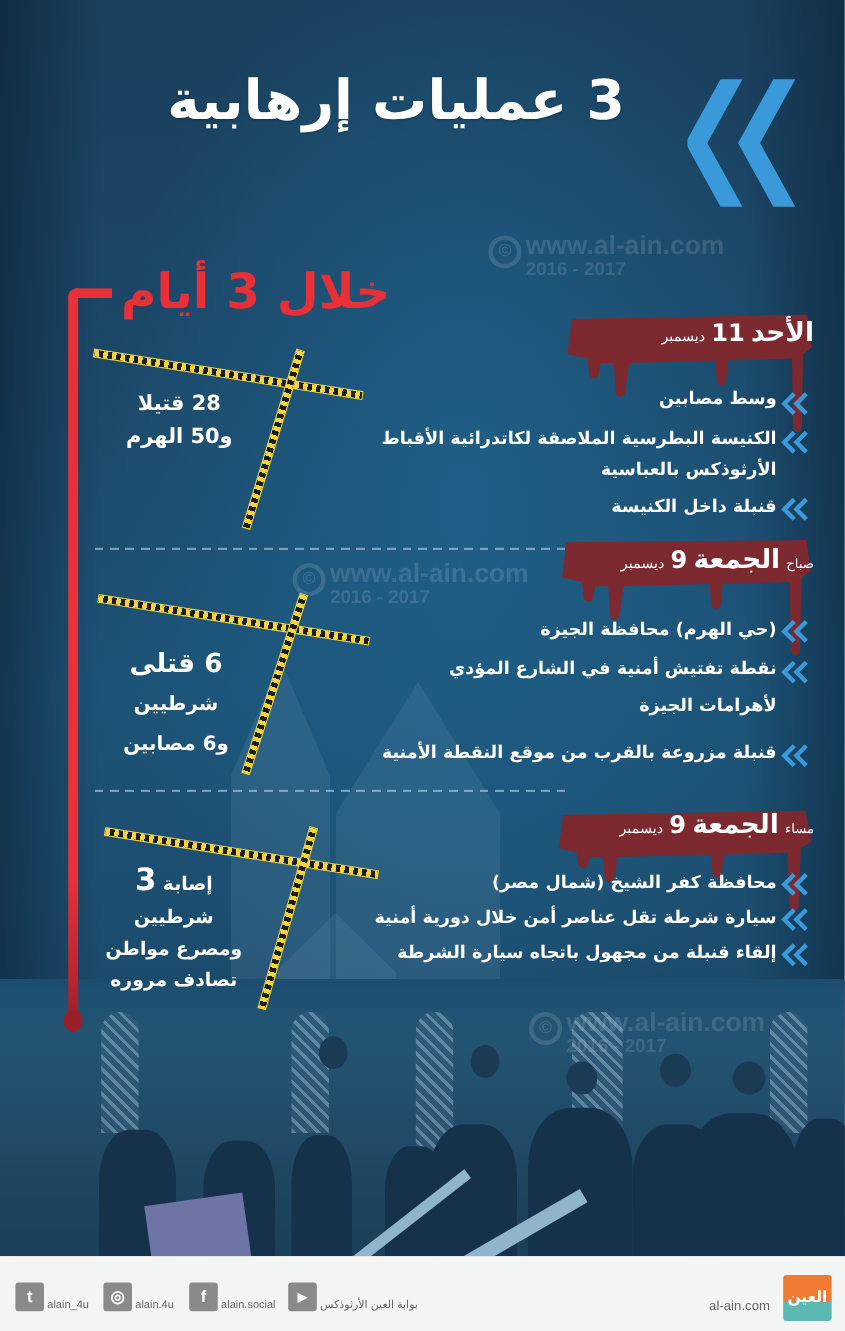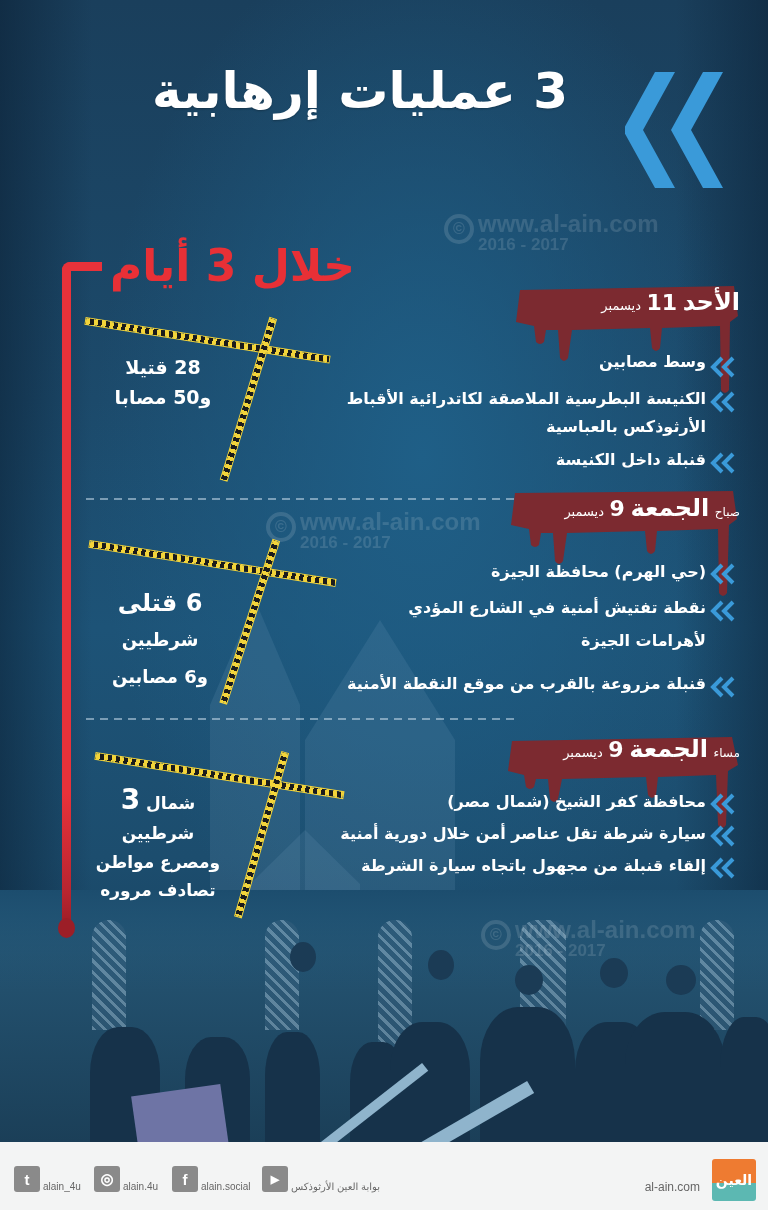--- a/index.html
+++ b/index.html
@@ -226,21 +226,21 @@
     </svg>
   <svg class="bullet-icon" style="top:452px;" viewBox="0 0 30 22">
       <path d="M14,2 L5,11 L14,20 M25,2 L16,11 L25,20" stroke="#3a9ad9" stroke-width="4" fill="none"></path>
     </svg>
 
   <div class="tape" style="left:86px;top:318px;width:246px;transform:rotate(9deg);"></div>
   <div class="tape" style="left:273px;top:316px;width:168px;transform:rotate(107deg);"></div>
 
   <div class="stat" style="left:108px;top:352px;width:110px;font-size:19px;line-height:30px;">
     <div>28 قتيلا</div>
-    <div>و50 مصابا</div>
+    <div>و50 الهرم</div>
   </div>
 
   <div class="divider" style="top:498px;"></div>
 
   <svg class="blood" style="top:489px;width:235px;height:110px;" viewBox="0 0 235 110">
     <path d="M8,4 L226,2 L230,30 L222,36 L220,104 Q216,110 212,104 L211,40 L150,42 L148,62 Q144,68 140,62 L138,42 L60,44 L56,72 Q52,78 48,72 L46,44 L34,44 L32,56 Q28,60 24,56 L22,40 L4,36 Z" fill="#7c2a30"></path>
   </svg>
   <div class="date-label" style="right:28px;top:494px;">
     <span class="pre">صباح</span>
     <span class="day">الجمعة</span>
@@ -308,21 +308,21 @@
     </svg>
   <svg class="bullet-icon" style="top:857px;" viewBox="0 0 30 22">
       <path d="M14,2 L5,11 L14,20 M25,2 L16,11 L25,20" stroke="#3a9ad9" stroke-width="4" fill="none"></path>
     </svg>
 
   <div class="tape" style="left:96px;top:753px;width:250px;transform:rotate(9deg);"></div>
   <div class="tape" style="left:285px;top:750px;width:170px;transform:rotate(106deg);"></div>
 
   <div class="stat" style="left:88px;top:784px;width:140px;font-size:17px;">
     <div style="line-height:32px;">
-      <span>شمال</span>
+      <span>إصابة</span>
       <span style="font-size:28px;">3</span>
     </div>
     <div style="line-height:28px;">شرطيين</div>
     <div style="line-height:30px;">ومصرع مواطن</div>
     <div style="line-height:26px;">تصادف مروره</div>
   </div>
 </div>
 
 <div class="footer">
   <div class="social" style="left:14px;">

